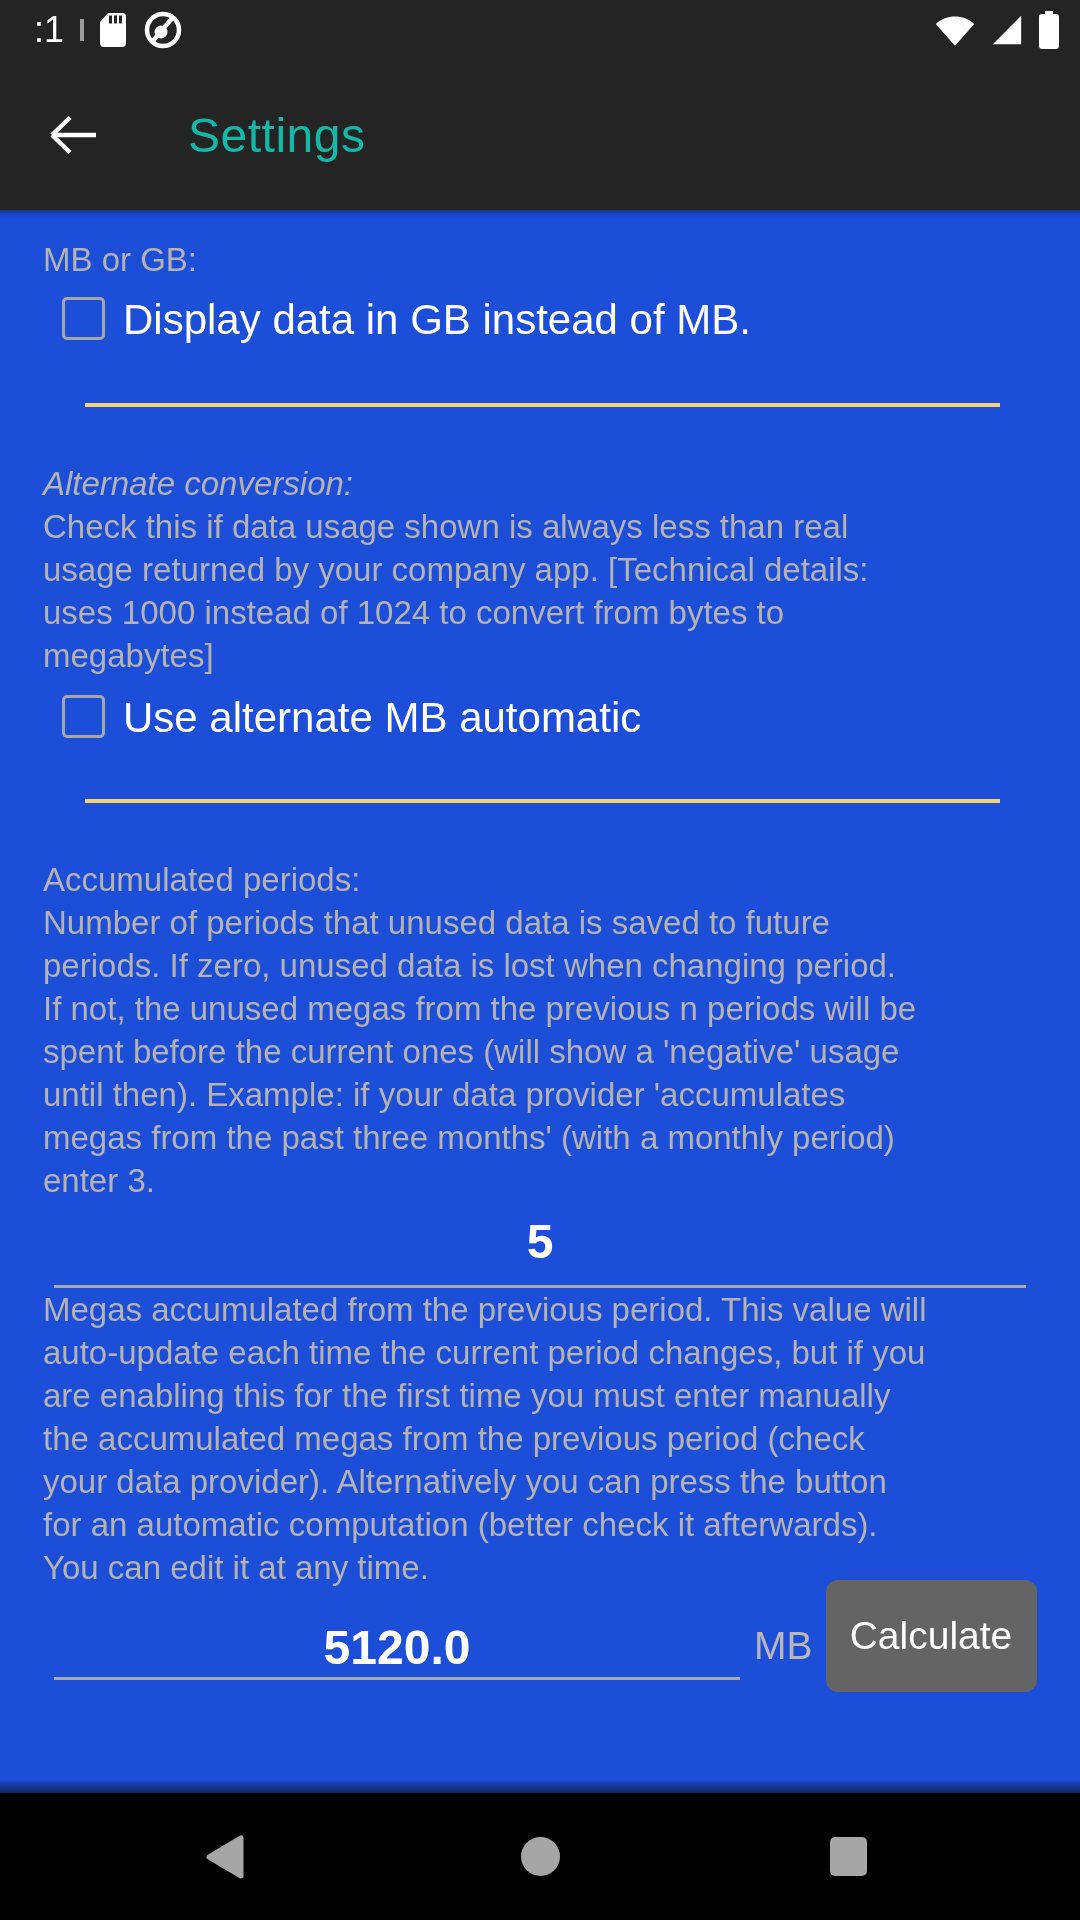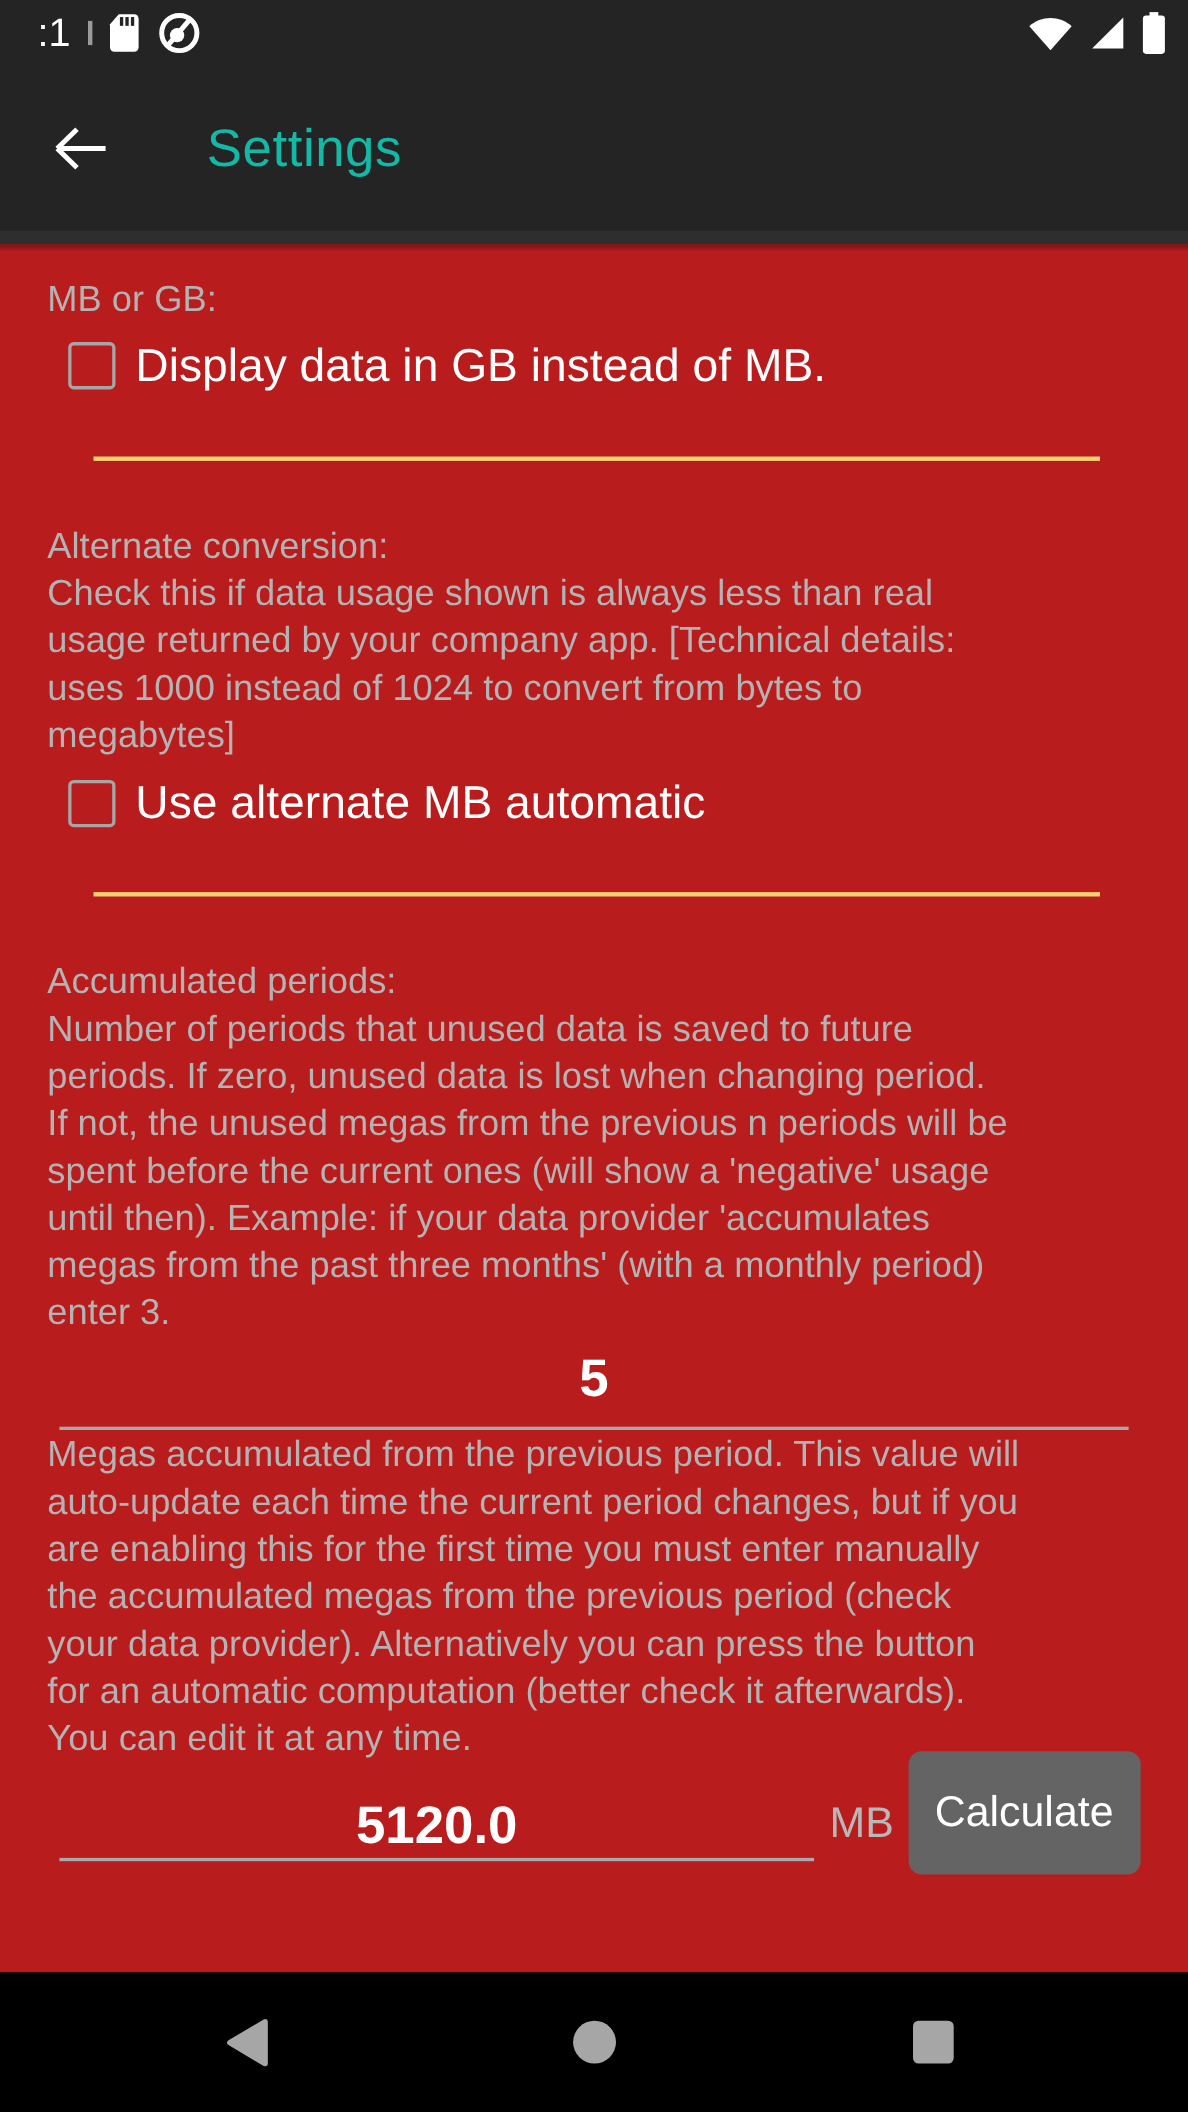--- a/index.html
+++ b/index.html
@@ -21,52 +21,52 @@
   .sicon { display:block; }
   
   .app-bar {
     position:absolute; top:60px; left:0; width:100%; height:150px;
     background:#242424; display:flex; align-items:center;
   }
   .back-btn { margin-left:48px; width:52px; height:44px; display:flex; align-items:center; }
   .app-title { color:#14b8a6; font-size:48px; font-weight:500; margin-left:88px; letter-spacing:0.5px; }
   
   .content {
-    position:absolute; top:222px; left:0; width:100%; height:1583px;
-    background:#b91c1c; padding:0 43px; overflow:hidden;
+    position:absolute; top:210px; left:0; width:100%; height:1583px;
+    background:#1d4ed8; padding:0 43px; overflow:hidden;
   }
   .content::before {
     content:""; position:absolute; top:0; left:0; right:0; height:7px;
     background:linear-gradient(to bottom, rgba(0,0,0,0.35), rgba(0,0,0,0));
   }
   .content::after {
     content:""; position:absolute; bottom:0; left:0; right:0; height:14px;
     background:linear-gradient(to top, rgba(0,0,0,0.55), rgba(0,0,0,0));
   }
   .sec-heading {
     color:#b4b2b2; font-size:33px; line-height:43px; white-space:pre-line;
   }
   .para {
     color:#b4b2b2; font-size:33px; line-height:43px; white-space:pre-line;
   }
   .h-mbgb { margin-top:28px; }
-  .cb-row { display:flex; align-items:center; }
+  .cb-row { display:flex; }
   .cb-row-1 { margin-top:16px; margin-left:19px; }
   .cb-row-2 { margin-top:18px; margin-left:19px; }
   .checkbox {
     width:43px; height:43px; border:3px solid #a6a6a6; border-radius:5px;
     background:transparent; flex:0 0 auto;
   }
   .cb-label { color:#ffffff; font-size:42px; margin-left:18px; line-height:46px; }
   .divider-yellow {
     height:4px; width:915px; margin-left:42px; background:#f2d271; border:none;
   }
   .div-1 { margin-top:60px; }
   .div-2 { margin-top:58px; }
-  .h-alt  { margin-top:55px; }
+  .h-alt  { margin-top:55px;font-style:italic; }
   .h-acc  { margin-top:55px; }
   .h-meg  { margin-top:36px; }
   .num-input {
     display:block; background:transparent; border:none; outline:none;
     border-bottom:3px solid #a9a9a9; color:#fff; text-align:center;
     font-family:"Liberation Sans", sans-serif; font-weight:700; font-size:48px;
   }
   .input-periods {
     margin-top:12px; margin-left:11px; width:972px; padding-bottom:16px;
   }

